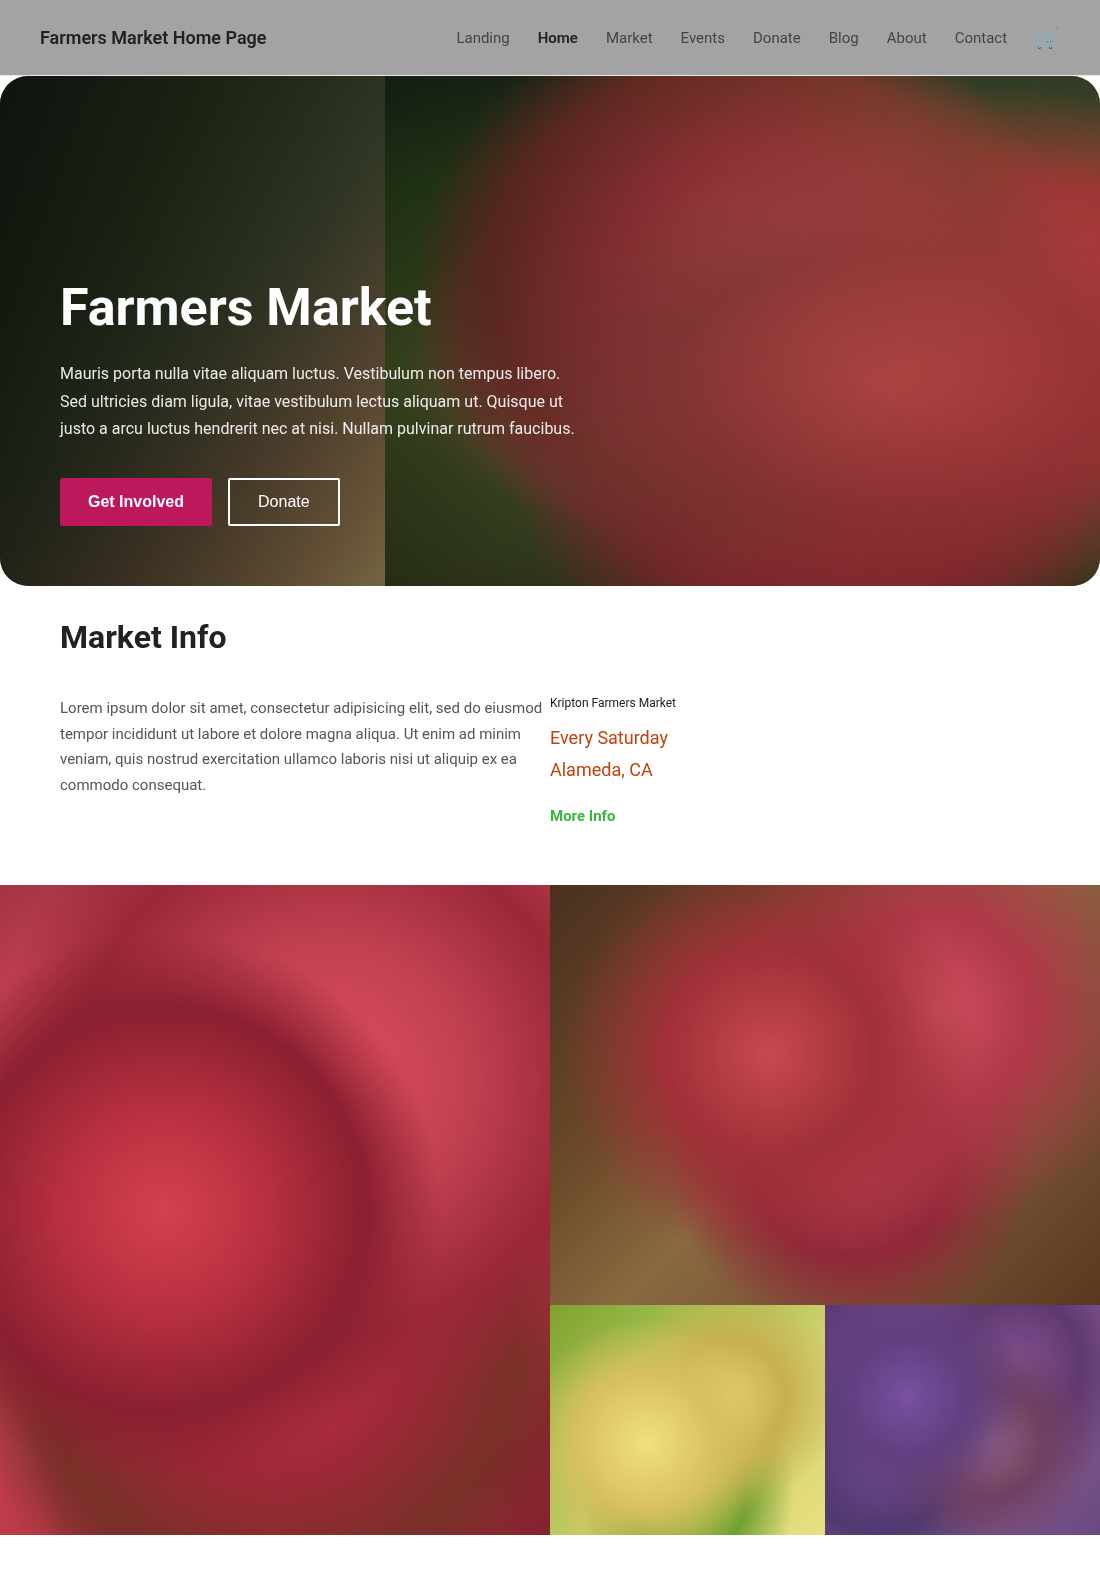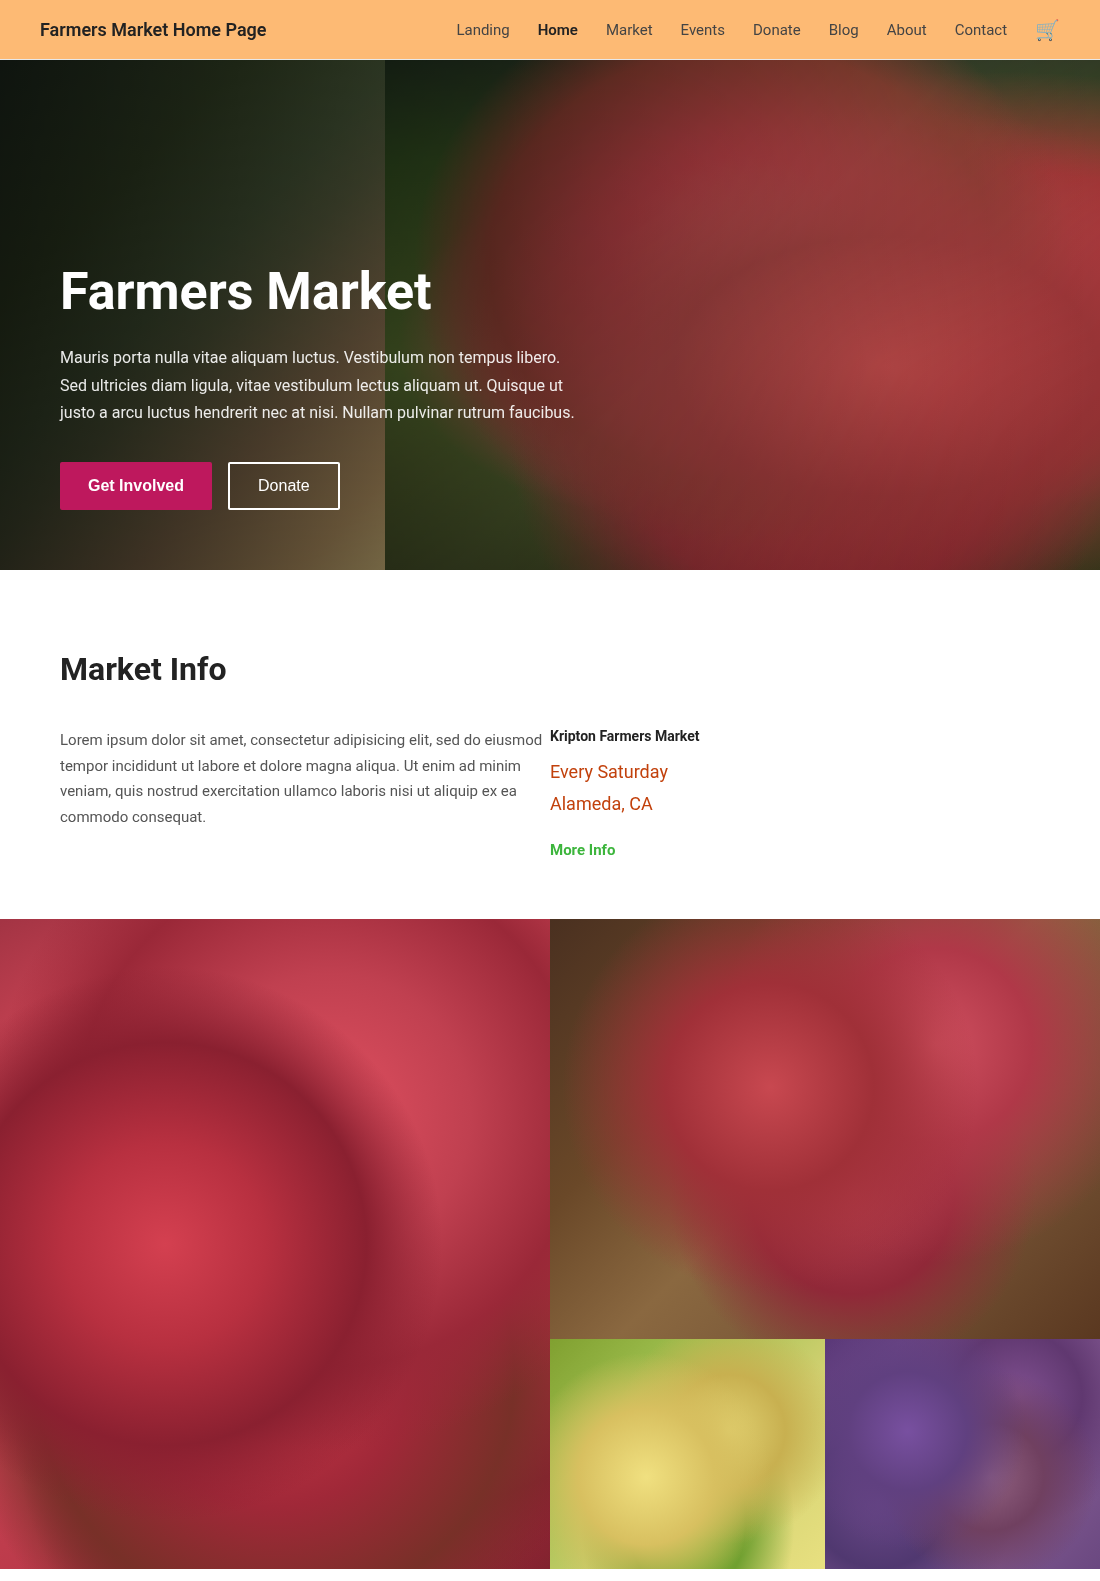--- a/index.html
+++ b/index.html
@@ -1,36 +1,36 @@
 <!DOCTYPE html>
 <html><head>
   <meta charset="utf-8">
   <style>
     * { margin: 0; padding: 0; box-sizing: border-box; }
     body { font-family: -apple-system, BlinkMacSystemFont, 'Segoe UI', Roboto, sans-serif; color: #333; background: #fff; width: 1100px; }
 
     
     nav {
       display: flex; align-items: center; justify-content: space-between;
-      padding: 0 40px; height: 60px; border-bottom: 1px solid #e8e8e8;
-      background: #fdba74;
+      padding: 0 40px; height: 76px; border-bottom: 1px solid #e8e8e8;
+      background: #a3a3a3;
     }
     .nav-logo { font-size: 18px; font-weight: 600; color: #222; }
     .nav-links { display: flex; align-items: center; gap: 28px; }
     .nav-links a {
       text-decoration: none; color: #444; font-size: 15px;
       cursor: pointer;
     }
     .nav-links a.active { color: #222; font-weight: 600; }
     .nav-cart { font-size: 20px; cursor: pointer; }
 
     
     .hero {
       position: relative; height: 510px; overflow: hidden;
-      display: flex; align-items: flex-end; padding-bottom: 60px;
+      display: flex; align-items: flex-end; padding-bottom: 60px; border-radius: 28px;
     }
     .hero-bg {
       position: absolute; inset: 0;
       background: linear-gradient(
         135deg,
         #2a3a2a 0%, #3a4a2a 15%, #4a5a3a 25%,
         #5a6040 30%, #8a7050 40%, #b09060 50%,
         #c0a870 55%, #d0b880 60%, #c8a870 65%,
         #b09060 70%, #a08050 75%, #906040 80%,
         #705030 85%, #504020 90%, #403020 95%, #302010 100%
@@ -69,38 +69,38 @@
     }
     .btn-outline {
       background: transparent; color: #fff;
       border: 2px solid #fff;
       padding: 13px 28px; font-size: 16px; font-weight: 500;
       cursor: pointer; border-radius: 2px;
     }
 
     
     .market-info-section {
-      padding: 80px 60px 60px;
+      padding: 32px 60px 60px;
     }
     .market-info-title {
       font-size: 32px; font-weight: 700; color: #222;
       margin-bottom: 40px;
     }
     .market-info-grid {
       display: grid; grid-template-columns: 1fr 1fr; 
       align-items: start;
     }
     .market-info-desc {
       font-size: 15px; color: #555; line-height: 1.7;
     }
     .market-info-card {
       padding: 0;
     }
     .market-name {
-      font-size: 14px; font-weight: 700; color: #222; margin-bottom: 12px;
+      font-size: 12px; font-weight: 400; color: #222; margin-bottom: 12px;
     }
     .market-detail {
       font-size: 18px; color: #c2410c; line-height: 1.8;
     }
     .market-more-info {
       display: inline-block; margin-top: 20px;
       color: #3cb53c; font-size: 15px; font-weight: 700;
       text-decoration: none; cursor: pointer;
     }
 

